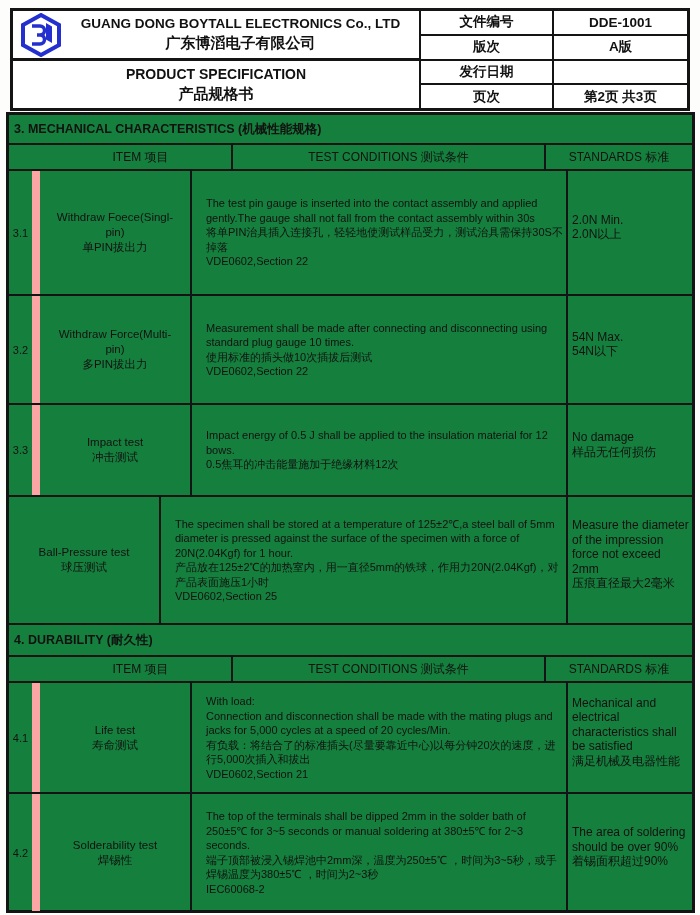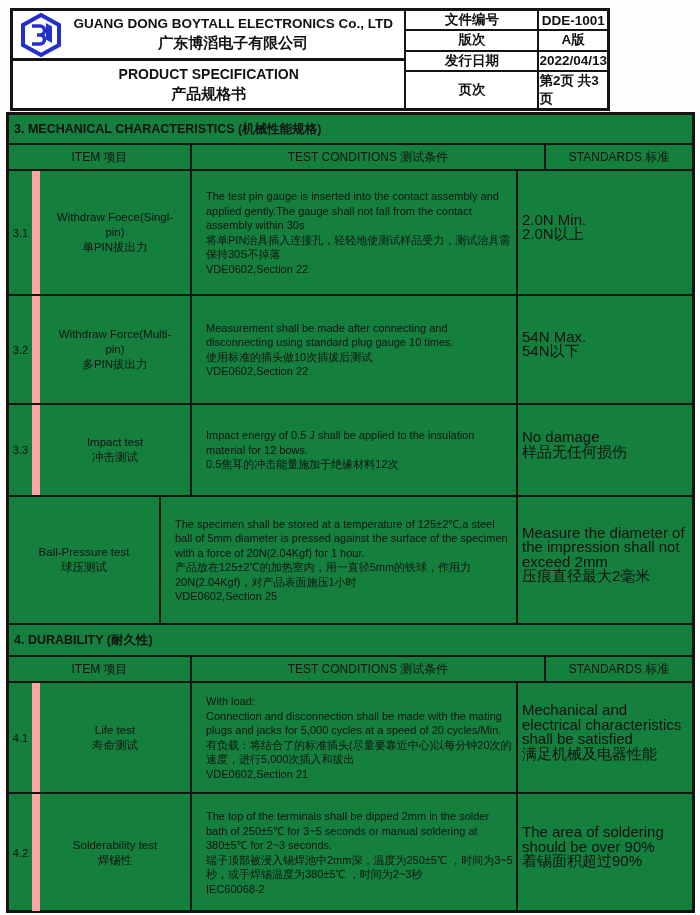--- a/index.html
+++ b/index.html
@@ -6,21 +6,21 @@
   html,body { width: 700px; height: 915px; }
   body {
     background: #fdfdfc;
     font-family: "Liberation Sans", sans-serif;
     color: #111;
     position: relative;
   }
   
   .hdr {
     position: absolute; left: 10px; top: 8px;
-    width: 600px; height: 103px;
+    width: 680px; height: 103px;
     border: 3px solid #141414;
     display: flex; background: #fff;
   }
   .hdr-left { width: 408px; border-right: 2px solid #141414; display: flex; flex-direction: column; }
   .hdr-company { flex: 1; border-bottom: 3px solid #141414; display: flex; align-items: center; padding-left: 7px; }
   .logo-wrap { width: 42px; height: 46px; flex: 0 0 auto; display: flex; align-items: center; justify-content: center; }
   .hdr-names { flex: 1; text-align: center; font-weight: bold; }
   .company-en { font-size: 13.5px; }
   .company-cn { font-size: 15px; margin-top: 3px; }
   .hdr-doctitle { flex: 1; display: flex; flex-direction: column; justify-content: center; text-align: center; font-weight: bold; }
@@ -44,21 +44,21 @@
     display: flex; flex-direction: column; background: #15803d;
   }
   .section-title {
     border-bottom: 2px solid #141414;
     font-weight: bold; font-size: 12.5px;
     display: flex; align-items: center; padding-left: 5px;
     flex: 0 0 auto;
   }
   .thead { height: 26px; border-bottom: 2px solid #141414; display: flex; font-size: 12px; flex: 0 0 auto; }
   .th { display: flex; align-items: center; justify-content: center; }
-  .th-item { width: 183px; border-right: 2px solid #141414; }
+  .th-item { width: 183px; border-right: 2px solid #141414; margin-left: 41px; }
   .th-cond { flex: 1; border-right: 2px solid #141414; }
   .th-std  { width: 146px; }
   .trow { display: flex; border-bottom: 2px solid #141414; flex: 0 0 auto; }
   .trow.last { border-bottom: none; }
   .c-no {
     width: 31px; border-right: 8px solid #fca5a5;
     display: flex; align-items: center; justify-content: center; font-size: 11px;
   }
   .c-item {
     width: 152px; border-right: 2px solid #141414;
@@ -66,23 +66,23 @@
     text-align: center; white-space: pre-line;
     font-size: 11.5px; line-height: 15px; padding: 16px;
   }
   .c-cond {
     flex: 1; border-right: 2px solid #141414;
     display: flex; align-items: center;
     white-space: pre-line; font-size: 11px; line-height: 14.5px;
     padding: 2px 3px 2px 14px;
   }
   .c-std {
-    width: 174px;
+    width: 124px;
     display: flex; align-items: center;
-    white-space: pre-line; font-size: 15px; line-height: 14.5px;
+    white-space: pre-line; font-size: 12px; line-height: 14.5px;
     padding: 2px 2px 13px 4px;
   }
 </style>
 </head>
 <body>
 
 <div class="hdr">
   <div class="hdr-left">
     <div class="hdr-company">
       <div class="logo-wrap">
@@ -106,21 +106,20 @@
     <div class="hdr-field">
       <div class="hdr-field-label">文件编号</div>
       <div class="hdr-field-value">DDE-1001</div>
     </div>
     <div class="hdr-field">
       <div class="hdr-field-label">版次</div>
       <div class="hdr-field-value">A版</div>
     </div>
     <div class="hdr-field">
       <div class="hdr-field-label">发行日期</div>
-      <div class="hdr-field-value">2022/04/13</div>
     </div>
     <div class="hdr-field">
       <div class="hdr-field-label">页次</div>
       <div class="hdr-field-value">第2页  共3页</div>
     </div>
   </div>
 </div>
 
 <div class="main">
 
@@ -163,21 +162,21 @@
     <div class="c-std">No damage
 样品无任何损伤</div>
   </div>
 
   <div class="trow" style="height:128px">
     <div class="c-item">Ball-Pressure test
 球压测试</div>
     <div class="c-cond">The specimen shall be stored at a temperature of 125±2℃,a steel ball of 5mm diameter is pressed against the surface of the specimen with a force of 20N(2.04Kgf) for 1 hour.
 产品放在125±2℃的加热室内，用一直径5mm的铁球，作用力20N(2.04Kgf)，对产品表面施压1小时
 VDE0602,Section 25</div>
-    <div class="c-std">Measure the diameter of the impression shall not exceed 2mm
+    <div class="c-std">Measure the diameter of the impression force not exceed 2mm
 压痕直径最大2毫米</div>
   </div>
 
   <div class="section-title" style="height:32px">4. DURABILITY (耐久性)</div>
 
   <div class="thead">
     <div class="th th-item">ITEM 项目</div>
     <div class="th th-cond">TEST CONDITIONS 测试条件</div>
     <div class="th th-std">STANDARDS 标准</div>
   </div>

